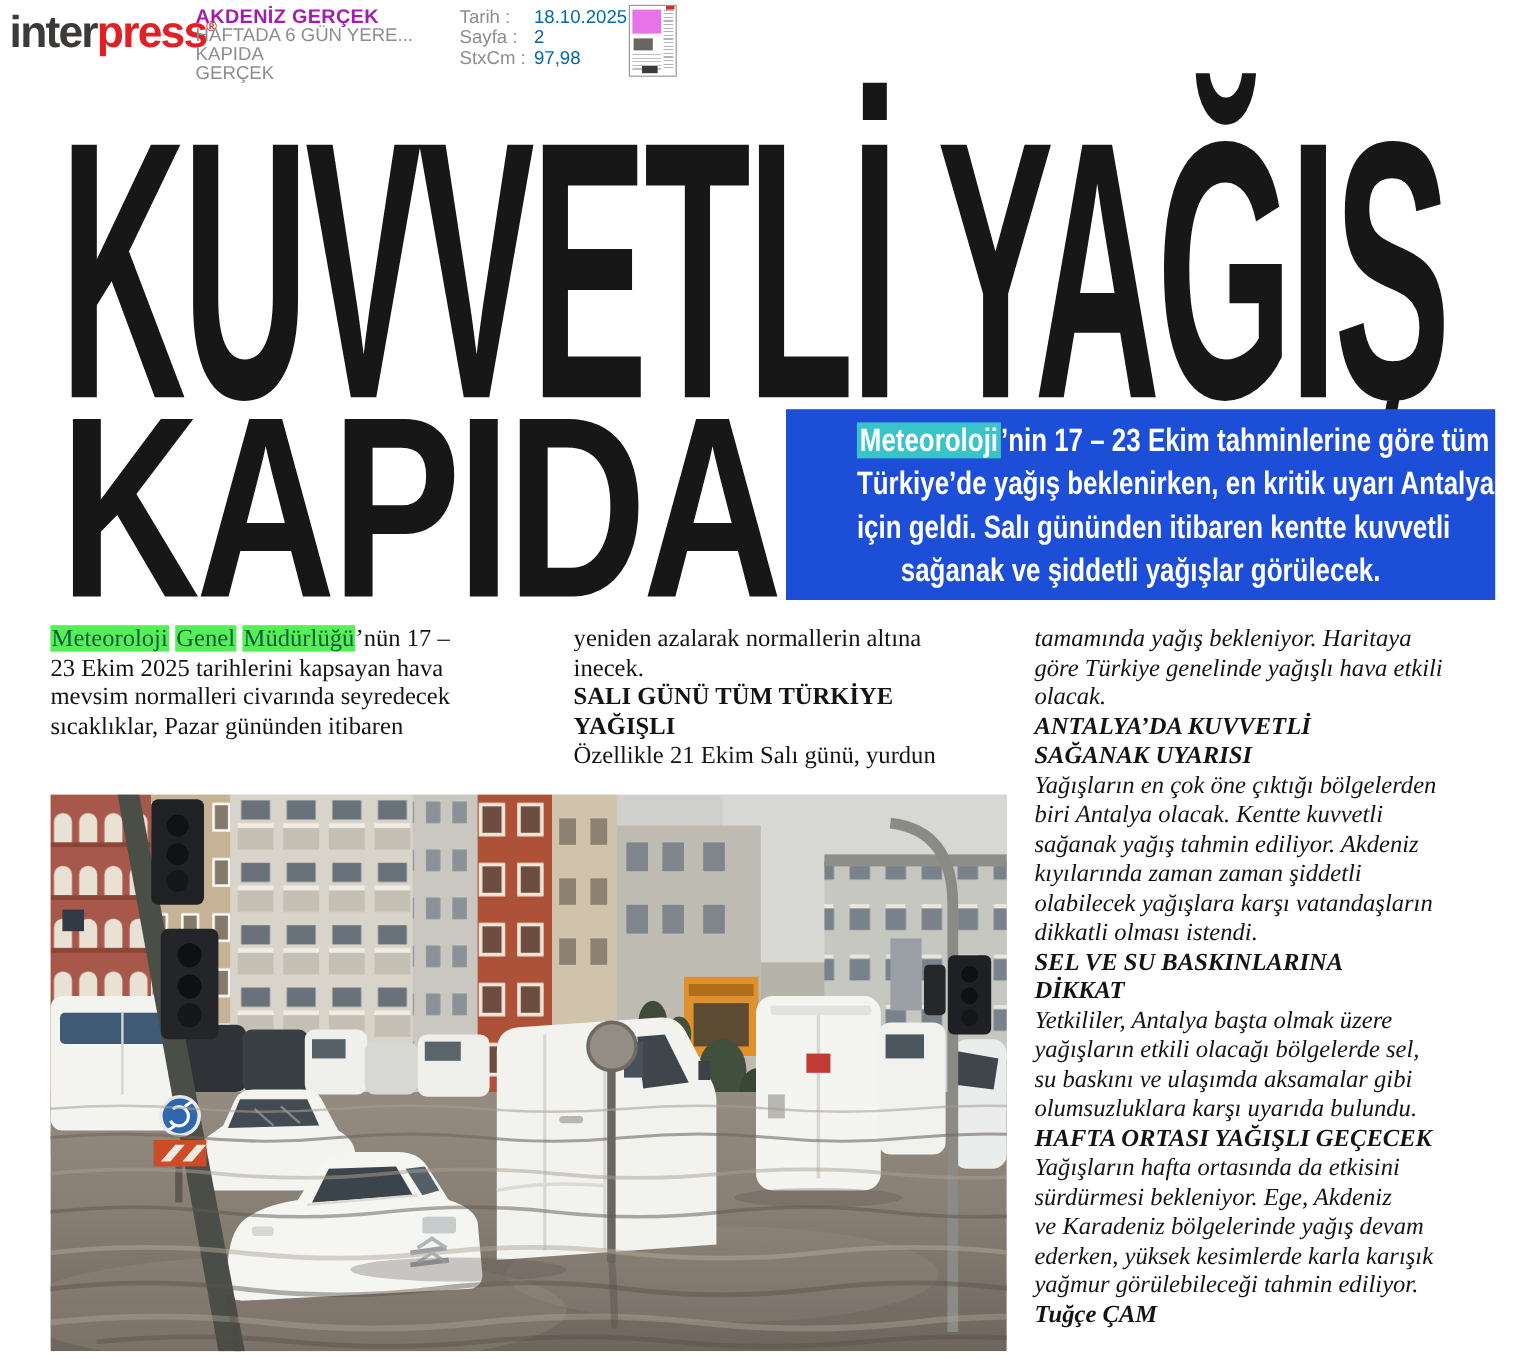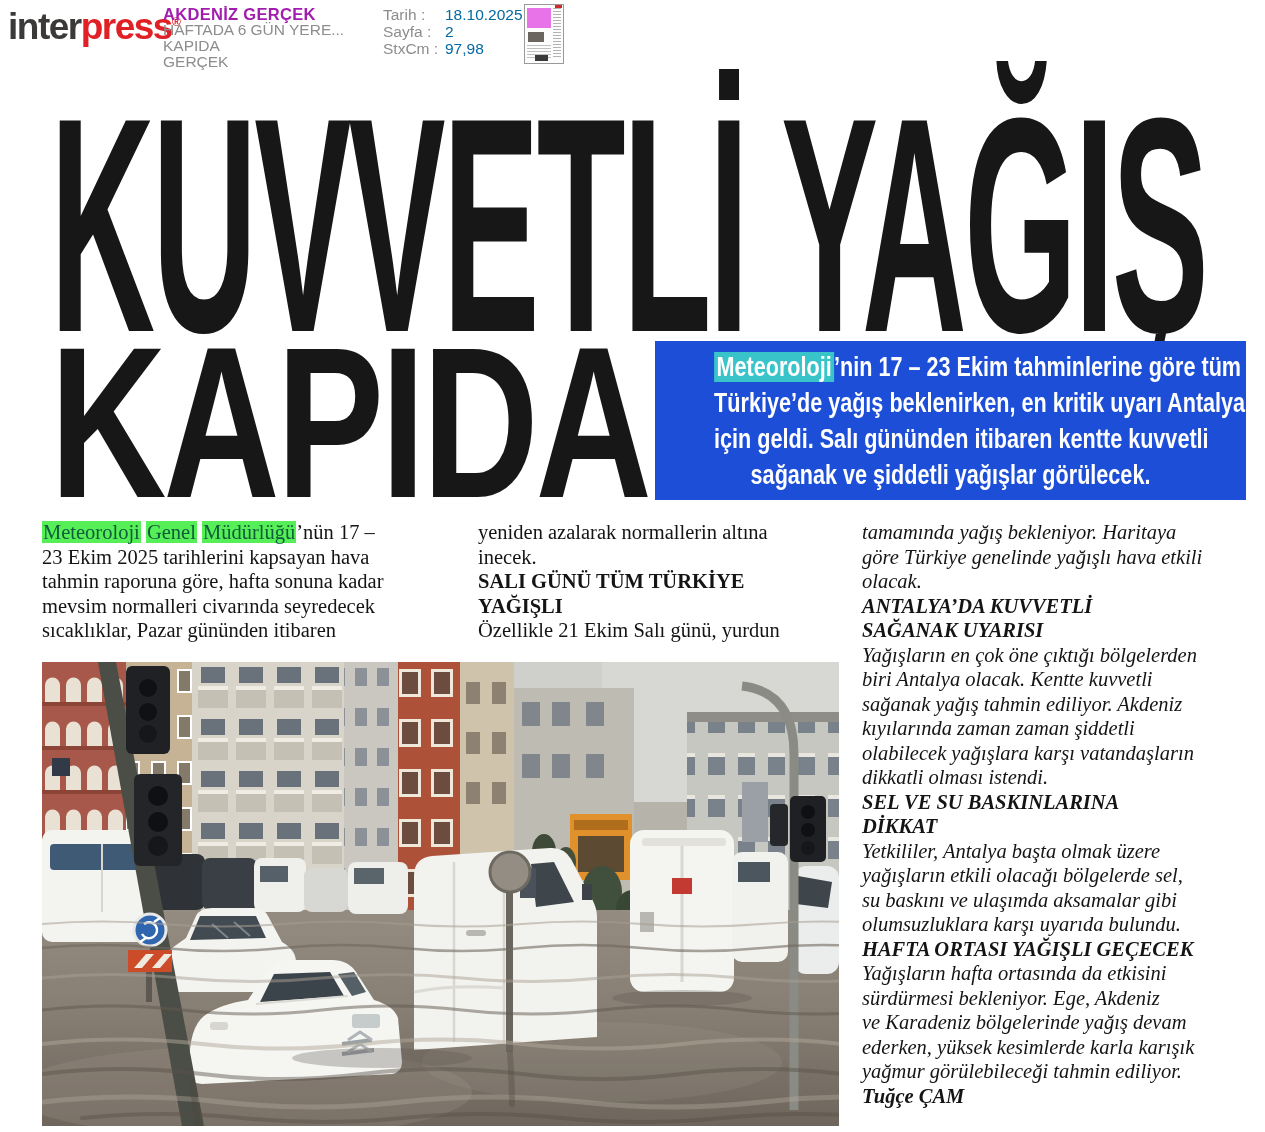--- a/index.html
+++ b/index.html
@@ -92,21 +92,20 @@
       <div class="bl"><span class="hl-cyan">Meteoroloji</span><span>’nin 17 – 23 Ekim tahminlerine göre tüm</span></div>
       <div class="bl">Türkiye’de yağış beklenirken, en kritik uyarı Antalya</div>
       <div class="bl">için geldi. Salı gününden itibaren kentte kuvvetli</div>
       <div class="bl">sağanak ve şiddetli yağışlar görülecek.</div>
     </div>
 
   <div class="col" id="col1">
       <div class="block">
         <div class="bl"><span class="hl-green">Meteoroloji</span><span> </span><span class="hl-green">Genel</span><span> </span><span class="hl-green">Müdürlüğü</span><span>’nün 17 –</span></div>
         <div class="bl">23 Ekim 2025 tarihlerini kapsayan hava</div>
-        <div class="bl">tahmin raporuna göre, hafta sonuna kadar</div>
         <div class="bl">mevsim normalleri civarında seyredecek</div>
         <div class="bl">sıcaklıklar, Pazar gününden itibaren</div>
       </div>
     </div>
   <div class="col" id="col2">
       <div class="block">
         <div class="bl">yeniden azalarak normallerin altına</div>
         <div class="bl">inecek.</div>
       </div>
       <div class="block bold">

